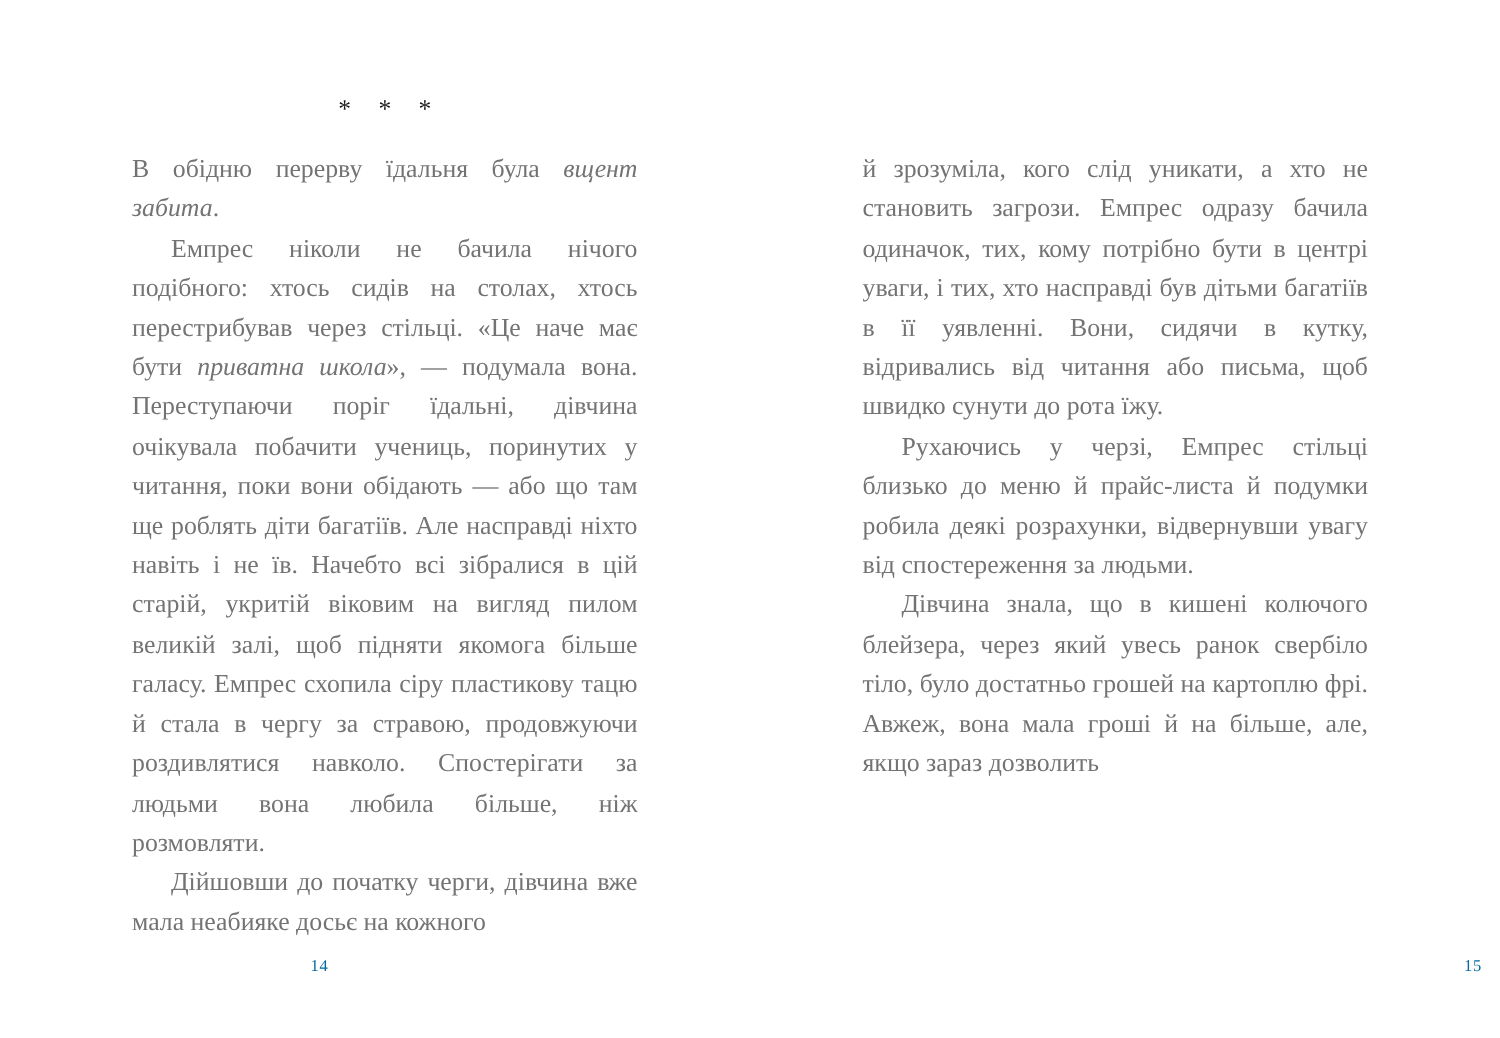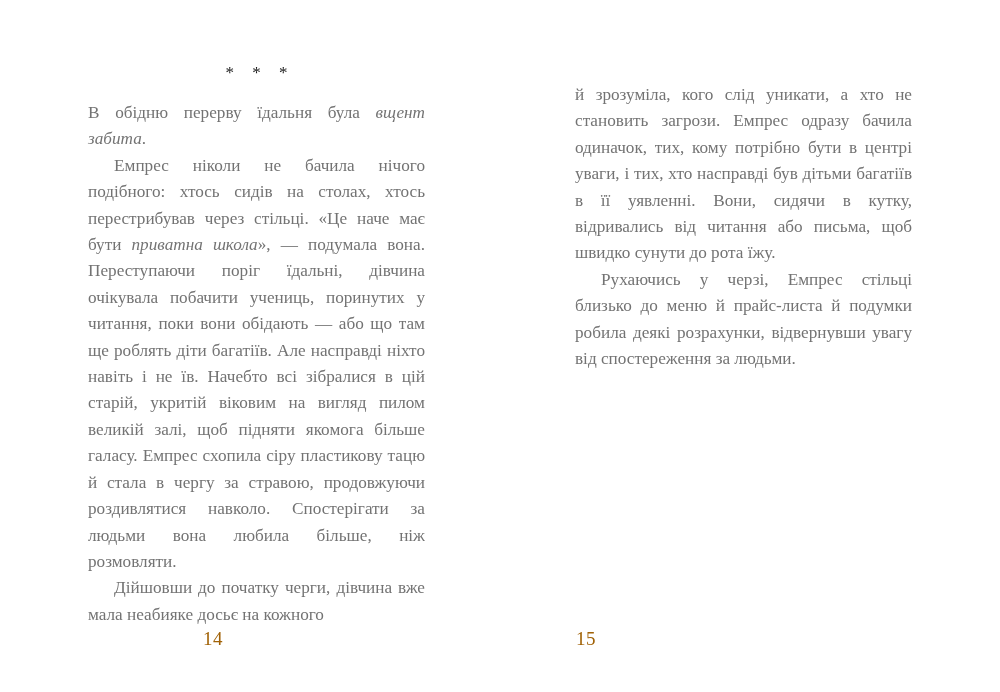--- a/index.html
+++ b/index.html
@@ -24,21 +24,21 @@
   .page {
     position: relative;
     width: 50%;
     height: 100%;
     box-sizing: border-box;
   }
   .page-left {
     padding: 62px 75px 0 88px;
   }
   .page-right {
-    padding: 44px 88px 0 75px;
+    padding: 62px 88px 0 75px;
   }
   .page-body {
     width: 100%;
   }
   .section-break {
     text-align: center;
     font-size: 17px;
     letter-spacing: 7px;
     color: #1a1a1a;
     margin: 0 0 16px 0;
@@ -60,34 +60,34 @@
   }
   p.para.indent {
     text-indent: 26px;
   }
   p.para em {
     font-style: italic;
   }
   .folio {
     position: absolute;
     bottom: 42px;
-    font-size: 19px;
-    color: #a16207;
+    font-size: 11px;
+    color: #0369a1;
     letter-spacing: 0.5px;
   }
   .folio-left {
     left: 0;
     right: 0;
     text-align: center;
     padding-right: 74px;
   }
   .folio-right {
     left: 0;
     right: 12px;
-    text-align: left;
+    text-align: right;
     padding-left: 76px;
   }
 </style>
 </head>
 <body>
 
 <div class="book-spread">
 
   <div class="page page-left">
     <div class="section-break">* * *</div>
@@ -97,17 +97,18 @@
       <p class="para indent" id="L2"><span>Дійшовши до початку черги, дівчина вже мала неабияке досьє на кожного</span></p>
     </div>
     <div class="folio folio-left">14</div>
   </div>
 
   <div class="page page-right">
     <div class="spacer-top"></div>
     <div class="page-body">
       <p class="para" id="R0"><span>й зрозуміла, кого слід уникати, а хто не становить загрози. Емпрес одразу бачила одиначок, тих, кому потрібно бути в центрі уваги, і тих, хто насправді був дітьми багатіїв в її уявленні. Вони, сидячи в кутку, відривались від читання або письма, щоб швидко сунути до рота їжу.</span></p>
       <p class="para indent" id="R1"><span>Рухаючись у черзі, Емпрес стільці близько до меню й прайс-листа й подумки робила деякі розрахунки, відвернувши увагу від спостереження за людьми.</span></p>
+      <p class="para indent" id="R3"><span>Дівчина знала, що в кишені колючого блейзера, через який увесь ранок свербіло тіло, було достатньо грошей на картоплю фрі. Авжеж, вона мала гроші й на більше, але, якщо зараз дозволить</span></p>
     </div>
     <div class="folio folio-right">15</div>
   </div>
 
 </div>
 
 </body></html>

